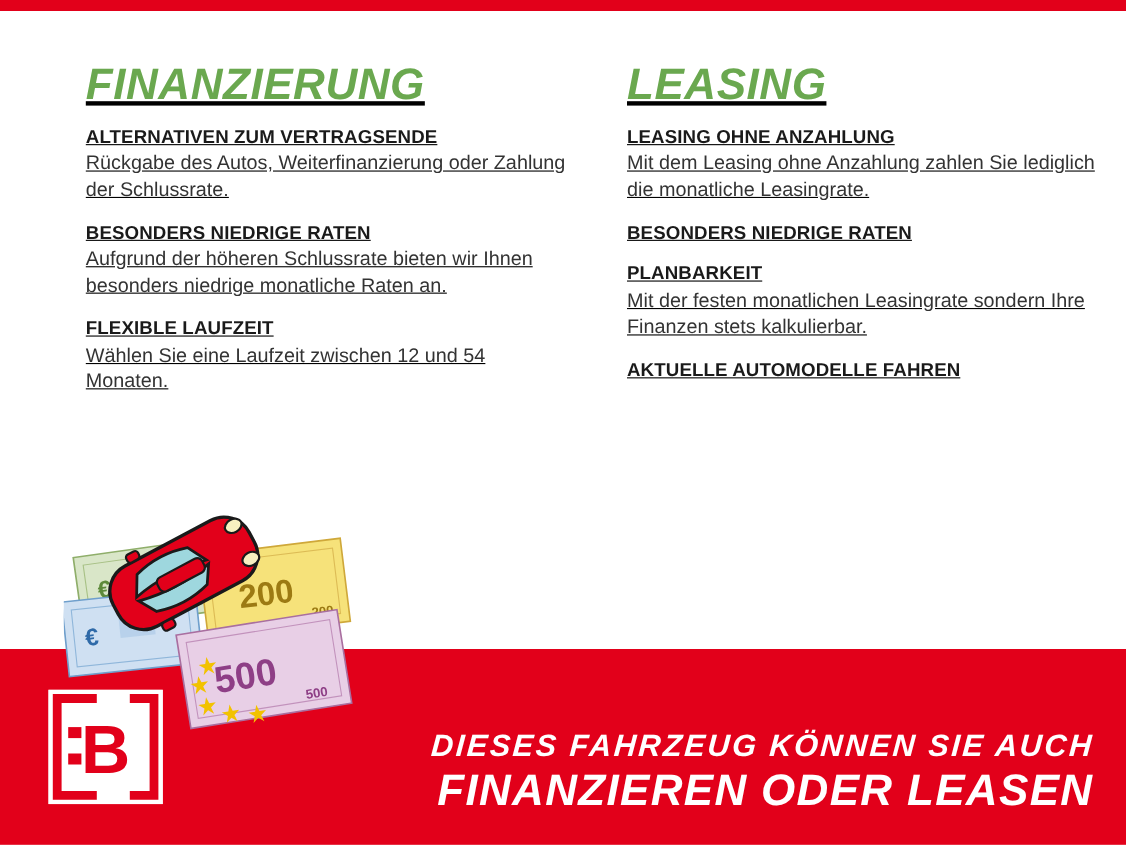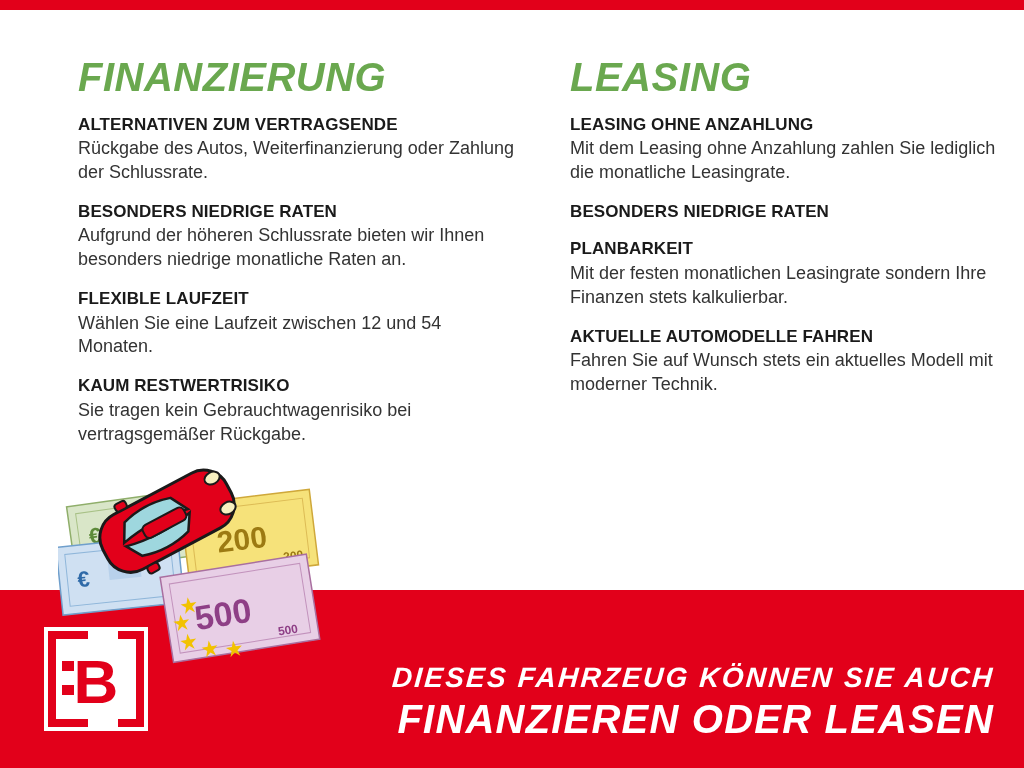--- a/index.html
+++ b/index.html
@@ -26,20 +26,21 @@
   }
 
   
   .columns {
     position: absolute;
     top: 56px;
     left: 0;
     width: 1024px;
     display: flex;
     flex-direction: row;
+    text-decoration: underline;
   }
   .col {
     width: 440px;
   }
   .col-left {
     margin-left: 78px;
   }
   .col-right {
     margin-left: 52px;
   }
@@ -154,24 +155,20 @@
     <div class="item">
       <h2 class="item-title">BESONDERS NIEDRIGE RATEN</h2>
       <p class="item-text">Aufgrund der höheren Schlussrate bieten wir Ihnen besonders niedrige monatliche Raten an.</p>
     </div>
 
     <div class="item">
       <h2 class="item-title">FLEXIBLE LAUFZEIT</h2>
       <p class="item-text">Wählen Sie eine Laufzeit zwischen 12 und 54 Monaten.</p>
     </div>
 
-    <div class="item">
-      <h2 class="item-title">KAUM RESTWERTRISIKO</h2>
-      <p class="item-text">Sie tragen kein Gebrauchtwagenrisiko bei vertragsgemäßer Rückgabe.</p>
-    </div>
   </div>
 
   <div class="col col-right">
     <h1 class="col-title">LEASING</h1>
 
     <div class="item">
       <h2 class="item-title">LEASING OHNE ANZAHLUNG</h2>
       <p class="item-text">Mit dem Leasing ohne Anzahlung zahlen Sie lediglich die monatliche Leasingrate.</p>
     </div>
 
@@ -179,21 +176,20 @@
       <h2 class="item-title">BESONDERS NIEDRIGE RATEN</h2>
     </div>
 
     <div class="item">
       <h2 class="item-title">PLANBARKEIT</h2>
       <p class="item-text">Mit der festen monatlichen Leasingrate sondern Ihre Finanzen stets kalkulierbar.</p>
     </div>
 
     <div class="item">
       <h2 class="item-title">AKTUELLE AUTOMODELLE FAHREN</h2>
-      <p class="item-text">Fahren Sie auf Wunsch stets ein aktuelles Modell mit moderner Technik.</p>
     </div>
   </div>
 
 </div>
 
 <div class="bottom-band"></div>
 
 <div class="illustration">
   <svg width="290" height="210" viewBox="0 0 290 210" xmlns="http://www.w3.org/2000/svg">
 

